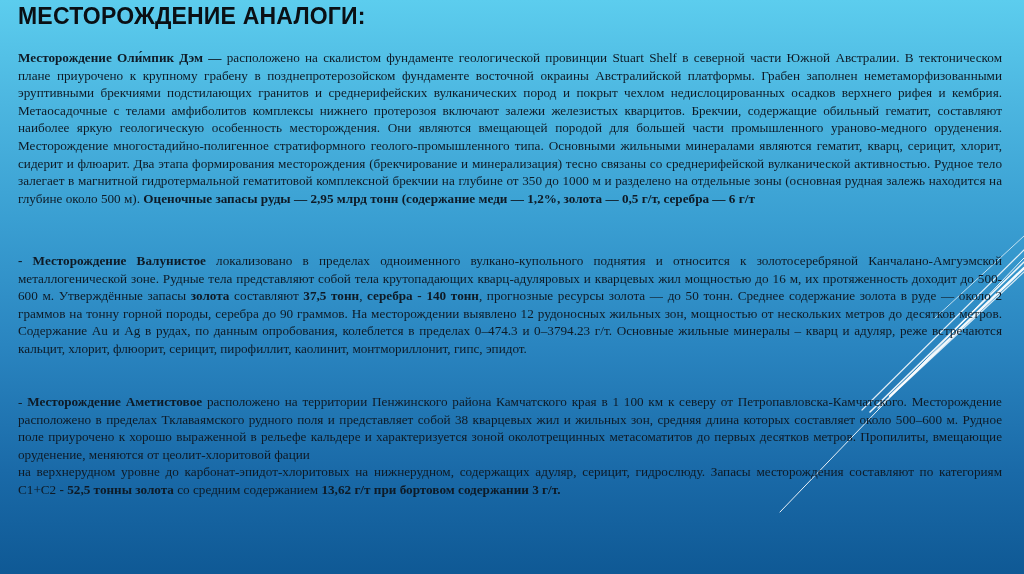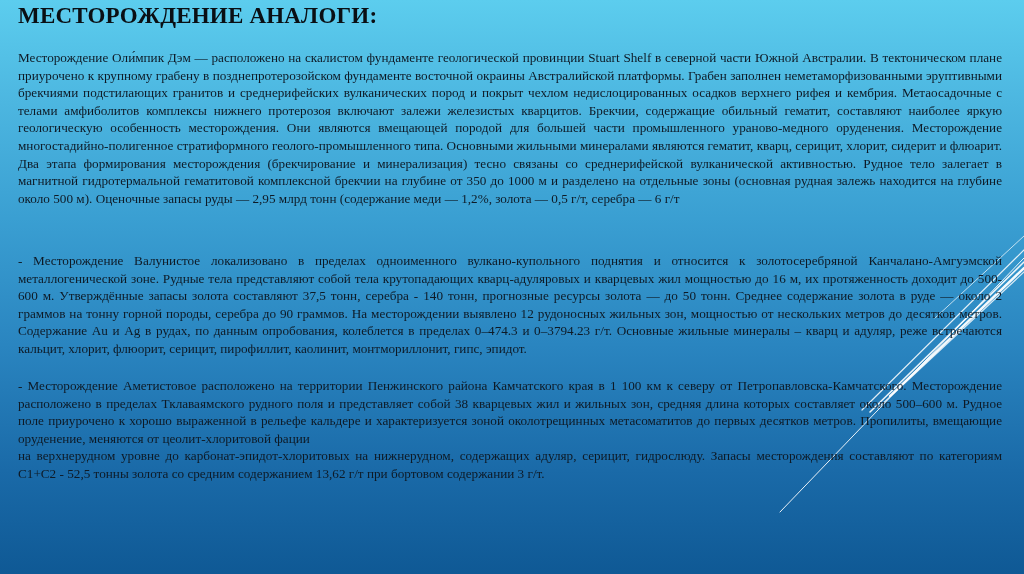--- a/index.html
+++ b/index.html
@@ -5,32 +5,32 @@
   html,body{margin:0;padding:0;}
   body{
     width:1024px;height:574px;overflow:hidden;position:relative;
     background:linear-gradient(180deg,#5ccdee 0%,#4cb6e0 18%,#3a9fd2 38%,#2a85c0 60%,#1a6aa8 82%,#0f5995 100%);
     font-family:"Liberation Serif",serif;color:#0e1a26;
   }
   .deco{position:absolute;left:0;top:0;width:1024px;height:574px;pointer-events:none;}
   .slide{position:absolute;left:18px;top:0;width:992px;}
   h1{
     margin:0;position:absolute;left:0;top:3px;
-    font-family:Liberation Serif, serif;font-weight:bold;font-size:23px;
+    font-family:Liberation Sans, sans-serif;font-weight:bold;font-size:23px;
     letter-spacing:0.2px;color:#0a0f14;white-space:nowrap;
   }
   .para{
     position:absolute;left:0;width:984px;
     font-size:13.2px;line-height:17.6px;text-align:justify;
     text-align-last:left;
   }
-  .para b{font-weight:normal;}
+  .para b{font-weight:bold;}
   #p1{top:49px;}
   #p2{top:252px;}
-  #p3{top:377px;}
+  #p3{top:393px;}
 </style>
 </head>
 <body>
 
 <svg class="deco" viewBox="0 0 1024 574" xmlns="http://www.w3.org/2000/svg">
   <g stroke="#ffffff" fill="none" stroke-linecap="round">
     <line x1="780" y1="512" x2="1024" y2="258" stroke-width="1" opacity="0.9"></line>
     <line x1="862" y1="410" x2="1024" y2="250" stroke-width="1.2" opacity="0.85"></line>
     <line x1="870" y1="412" x2="1024" y2="262" stroke-width="1.6" opacity="0.9"></line>
     <line x1="878" y1="408" x2="1024" y2="272" stroke-width="1.2" opacity="0.8"></line>

